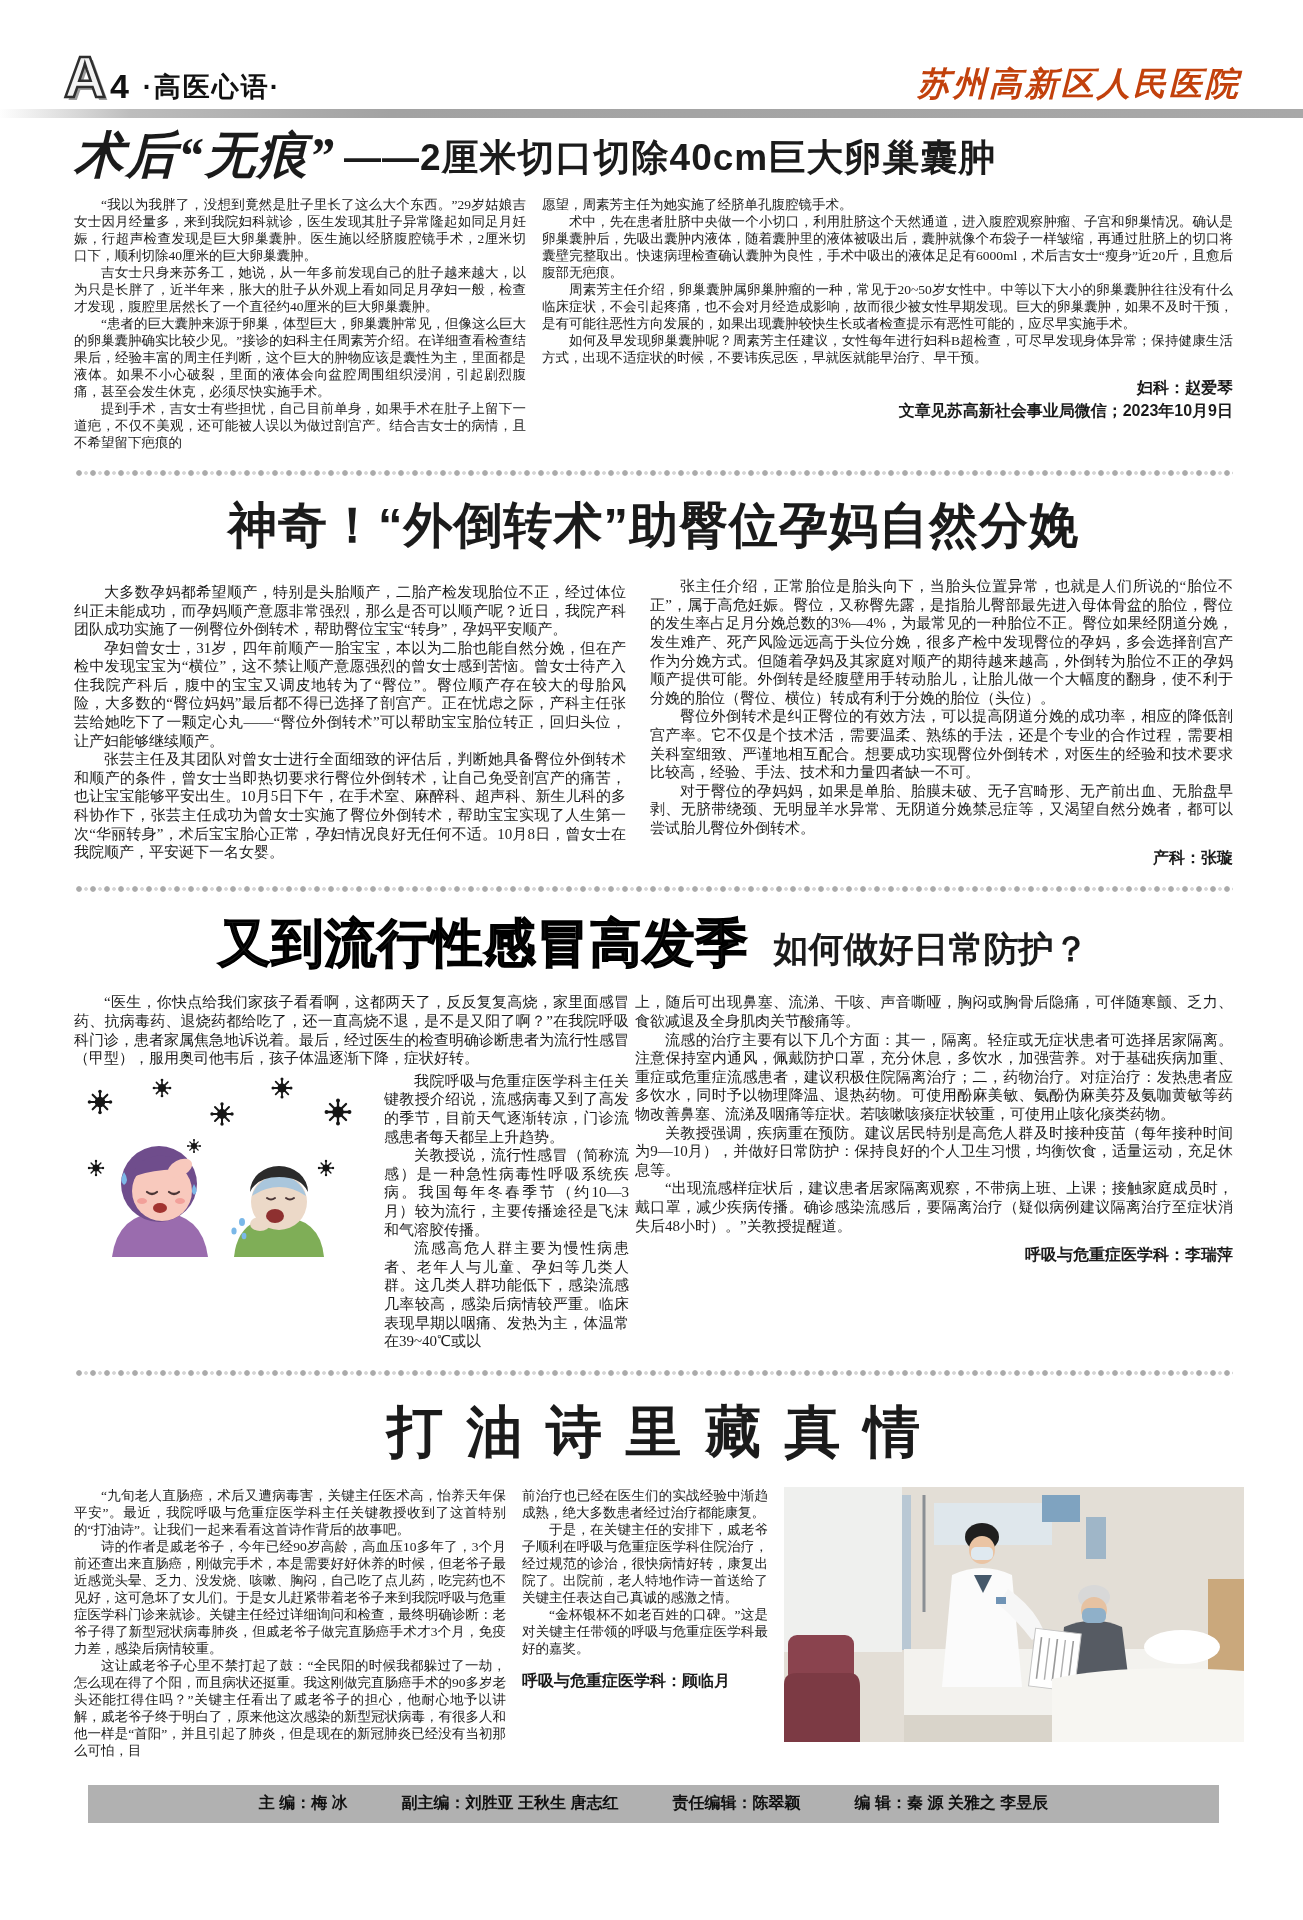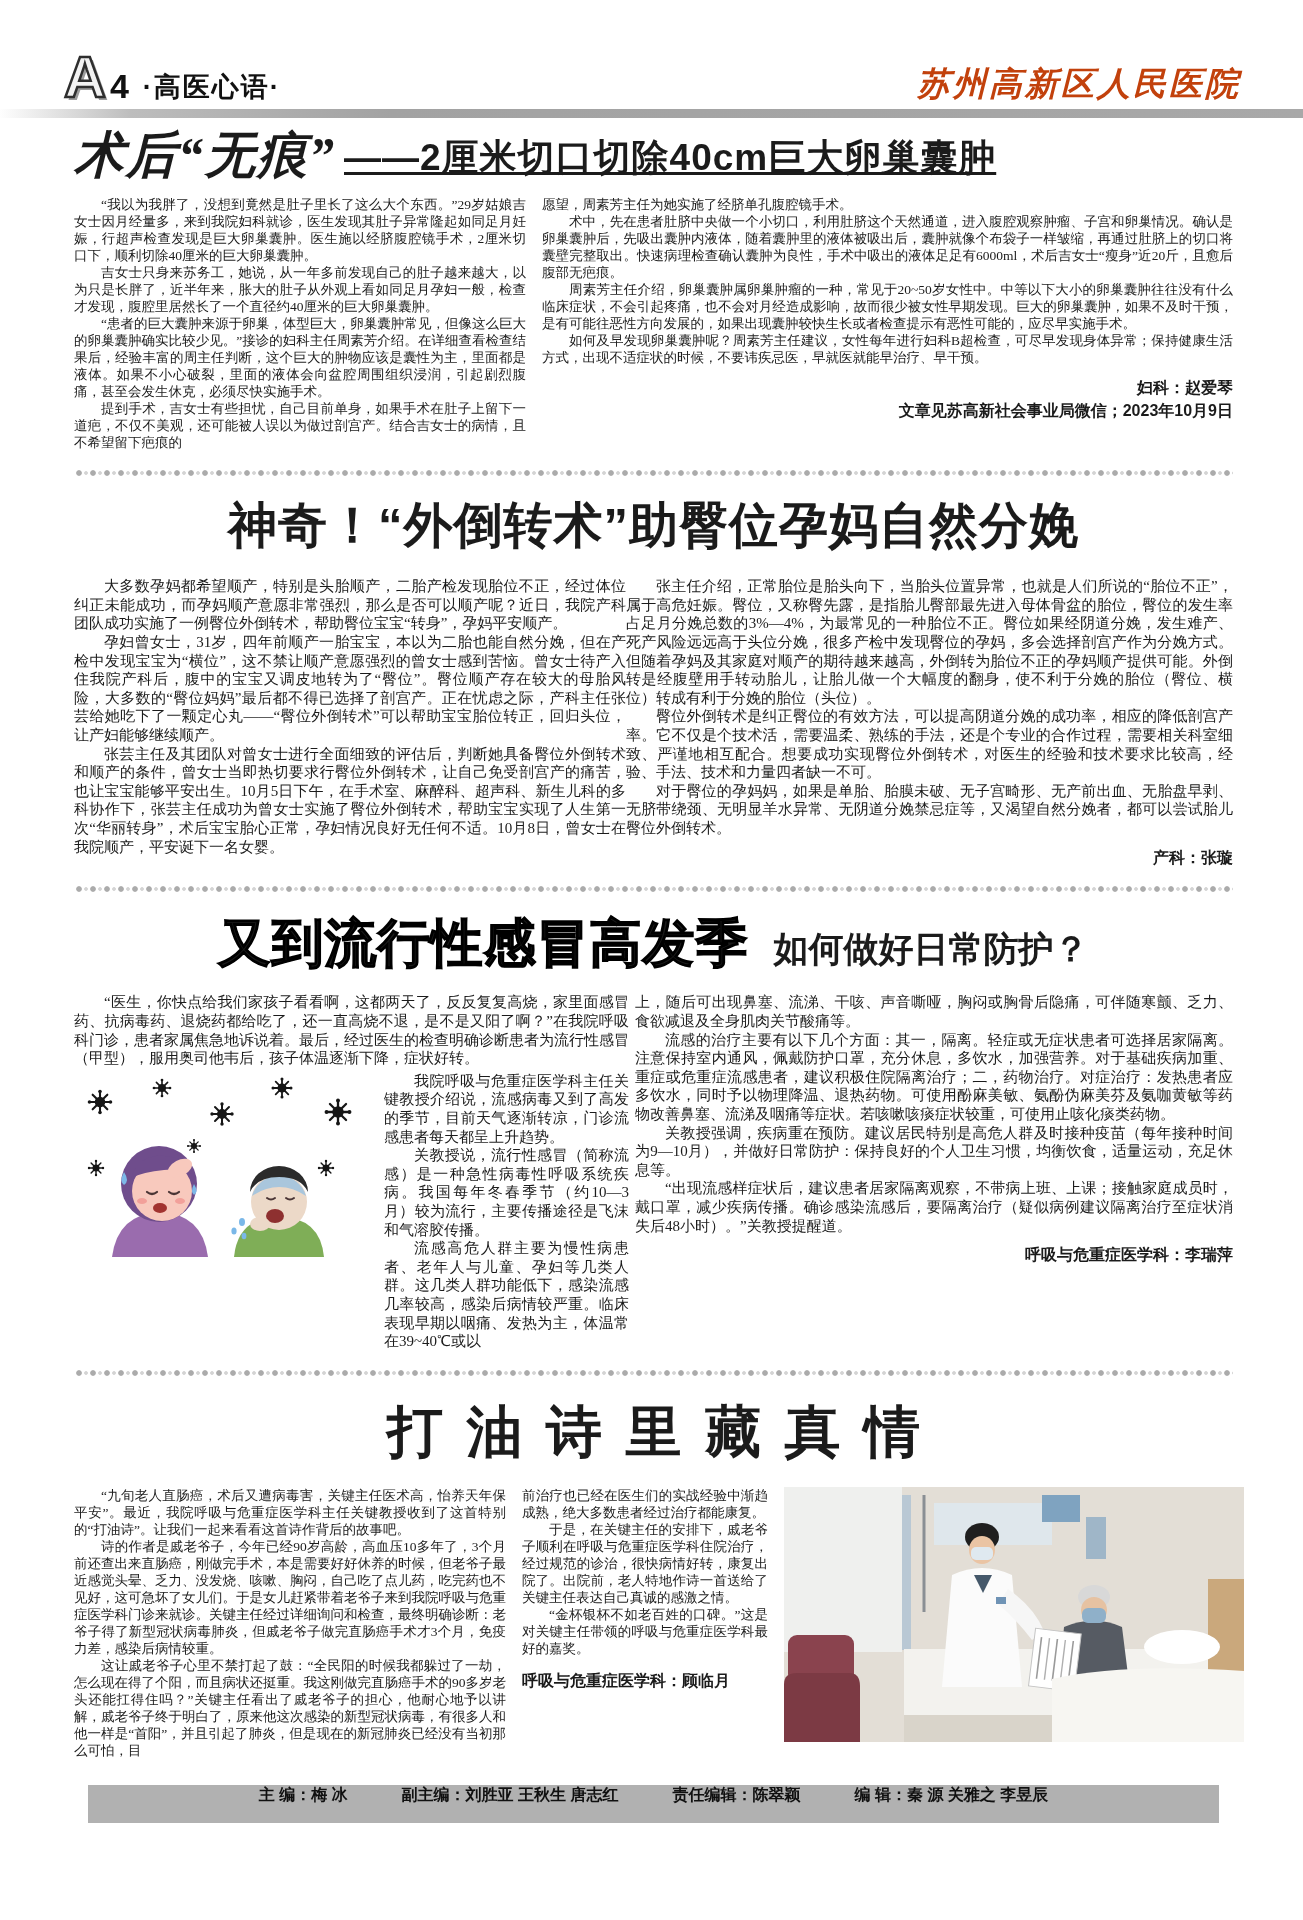--- a/index.html
+++ b/index.html
@@ -26,29 +26,29 @@
   .ornament{height:12px;margin:16px 0 10px;
     background-image:
       radial-gradient(circle at 5px 6px,#ababab 2.4px,rgba(0,0,0,0) 3.2px),
       radial-gradient(circle at 12px 6px,#d4d4d4 1.5px,rgba(0,0,0,0) 2.2px);
     background-size:14px 12px;}
   
   .a1-title{display:flex;align-items:flex-end;gap:8px;margin:12px 0 16px;}
   .a1-title .lead{font-family:"Liberation Serif",serif;font-style:italic;font-weight:700;
                   font-size:50px;letter-spacing:2px;line-height:1;}
   .a1-title .rest{font-family:"Liberation Sans",sans-serif;font-weight:700;font-size:37px;
-                  letter-spacing:1px;line-height:1.05;padding-bottom:2px;text-decoration:underline;}
+                  letter-spacing:1px;line-height:1.05;padding-bottom:2px;}
   .a1-body{display:flex;gap:16px;font-size:13.5px;line-height:1.26;}
   .a1-left{width:452px;flex:none;}
   .a1-right{flex:1;}
   .a1-bylines div{line-height:1.45;}
   
   .a2-title{text-align:center;font-family:"Liberation Sans",sans-serif;font-weight:800;
             font-size:49px;letter-spacing:1px;margin:14px 0 18px;}
-  .a2-body{display:flex;font-size:15px;line-height:1.24;}
+  .a2-body{display:flex;gap:24px;font-size:15px;line-height:1.24;align-items:center;}
   .a2-left{width:552px;flex:none;}
   .a2-right{flex:1;}
   
   .a3-title{text-align:center;margin:14px 0 14px;font-family:"Liberation Sans",sans-serif;}
   .a3-title .main{font-weight:900;font-size:52px;letter-spacing:1px;-webkit-text-stroke:1.3px #000;}
   .a3-title .sub{font-weight:700;font-size:35px;margin-left:16px;}
   .a3-body{display:flex;gap:6px;font-size:15px;line-height:1.24;}
   .a3-left{width:555px;flex:none;}
   .a3-right{flex:1;}
   .a3-row{display:flex;gap:10px;margin-top:4px;}
@@ -57,21 +57,21 @@
   
   .a4-title{text-align:center;font-family:"Liberation Sans",sans-serif;font-weight:800;
             font-size:56px;letter-spacing:.42em;margin:16px 0 16px;text-indent:.42em;}
   .a4-body{display:flex;gap:16px;font-size:13.5px;line-height:1.26;}
   .a4-left{width:432px;flex:none;}
   .a4-middle{width:246px;flex:none;display:flex;flex-direction:column;}
   .a4-middle .byline{margin-top:14px;}
   .a4-photo{flex:1;}
   
   .footer-bar{margin:26px 14px 0 14px;height:38px;background:#b1b1b1;display:flex;
-              justify-content:center;gap:54px;
+              justify-content:center;align-items:center;gap:54px;
               font-family:"Liberation Sans",sans-serif;font-weight:bold;font-size:16px;color:#101010;}
   .credit{white-space:nowrap;}
   svg{display:block;}
 </style>
 </head>
 <body>
 
 <div class="page">
 
   <div class="header">

